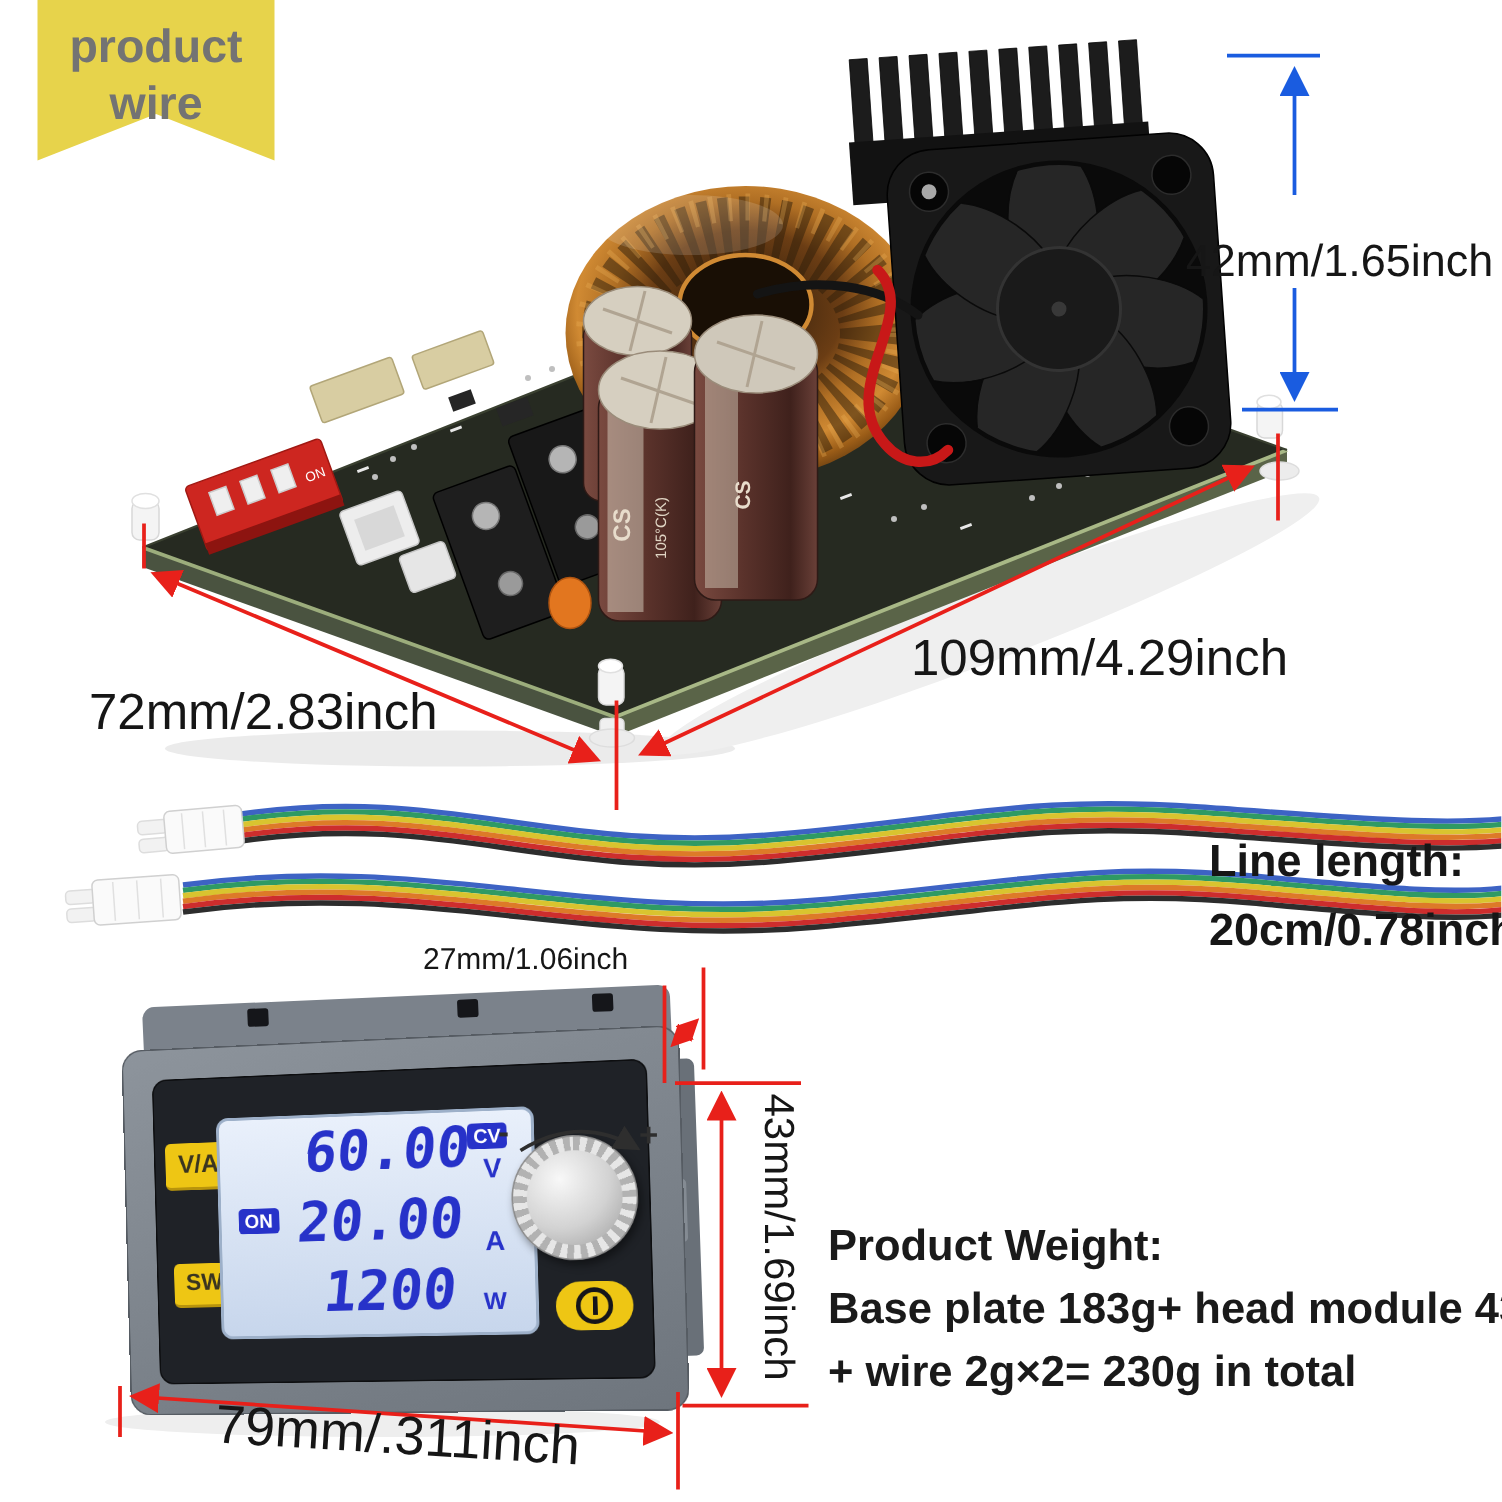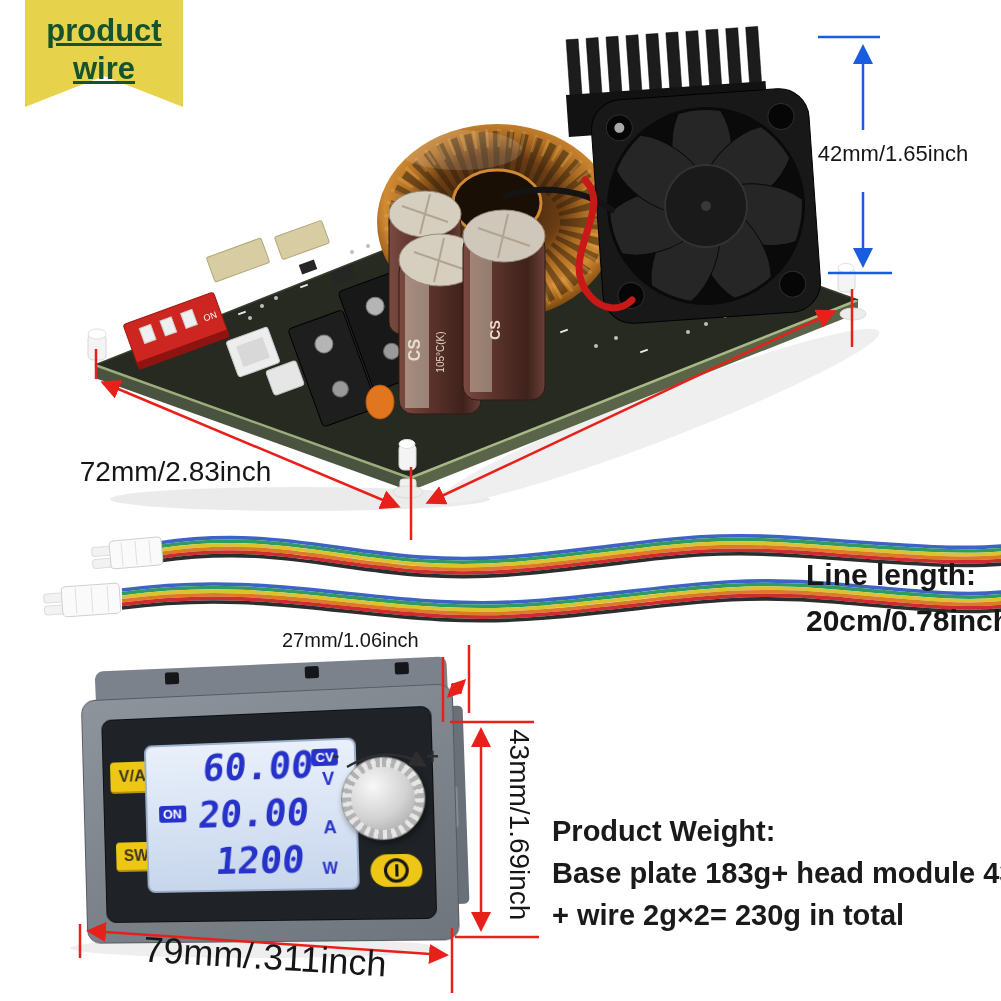--- a/index.html
+++ b/index.html
@@ -3,21 +3,21 @@
 <meta charset="utf-8">
 <style>
   html,body{margin:0;padding:0;background:#fff;}
   body{width:1001px;height:1001px;overflow:hidden;
        font-family:"Liberation Sans","DejaVu Sans",sans-serif;color:#161616;}
   .stage{position:relative;width:1001px;height:1001px;background:#fff;}
   svg.layer{position:absolute;left:0;top:0;}
   .dim{position:absolute;font-size:33px;color:#161616;white-space:nowrap;text-align:center;}
   .bold{font-weight:bold;}
   .banner-text{position:absolute;left:25px;top:12px;width:158px;text-align:center;
-               font-size:31px;font-weight:700;color:#14532d;line-height:38px;text-decoration:underline;}
+               font-size:31px;font-weight:700;color:#737373;line-height:38px;}
   
   .mod-back{position:absolute;left:96px;top:664px;width:352px;height:70px;background:#7b828b;
             border-radius:8px;transform:rotate(-2.5deg);}
   .clip{position:absolute;width:14px;height:12px;background:#15161a;border-radius:2px;top:4px;}
   .mod-side{position:absolute;left:438px;top:706px;width:28px;height:198px;background:#697078;
             border-radius:5px;transform:rotate(-2deg);}
   .mod-side .tab{position:absolute;left:8px;top:80px;width:12px;height:42px;background:#848b93;border-radius:3px;}
   .mod{position:absolute;left:78px;top:692px;width:372px;height:248px;border-radius:14px;
        background:linear-gradient(160deg,#8d949c,#6e757d);border:1px solid #565c63;
        transform:perspective(700px) rotateY(-6deg) rotate(-1.6deg);}
@@ -356,22 +356,23 @@
     <line x1="90" y1="931" x2="445" y2="955" marker-start="url(#ra2)" marker-end="url(#ra2)"></line>
     <line x1="452" y1="928" x2="452" y2="993"></line>
   </g>
 </svg>
 
 <div class="banner-text">
   <div>product</div>
   <div>wire</div>
 </div>
 
-<div class="dim" style="left:788px;top:141px;width:210px;font-size:22px;">42mm/1.65inch</div>
-<div class="dim" style="left:48px;top:456px;width:255px;font-size:28px;">72mm/2.83inch</div>
+<div class="dim" style="left:788px;top:158px;width:210px;font-size:30px;">42mm/1.65inch</div>
+<div class="dim" style="left:598px;top:420px;width:270px;font-size:34px;">109mm/4.29inch</div>
+<div class="dim" style="left:48px;top:456px;width:255px;font-size:34px;">72mm/2.83inch</div>
 
 <div class="dim bold" style="left:806px;top:558px;font-size:30px;text-align:left;">Line length:</div>
 <div class="dim bold" style="left:806px;top:604px;font-size:30px;text-align:left;">20cm/0.78inch</div>
 
 <div class="dim" style="left:282px;top:629px;font-size:20px;text-align:left;">27mm/1.06inch</div>
 <div class="dim" style="left:535px;top:729px;width:210px;font-size:28px;transform:rotate(90deg);transform-origin:left top;text-align:left;">43mm/1.69inch</div>
 <div class="dim" style="left:115px;top:936px;width:300px;font-size:36px;transform:rotate(3.5deg);">79mm/.311inch</div>
 
 <div class="wtxt">
   <div>Product Weight:</div>

